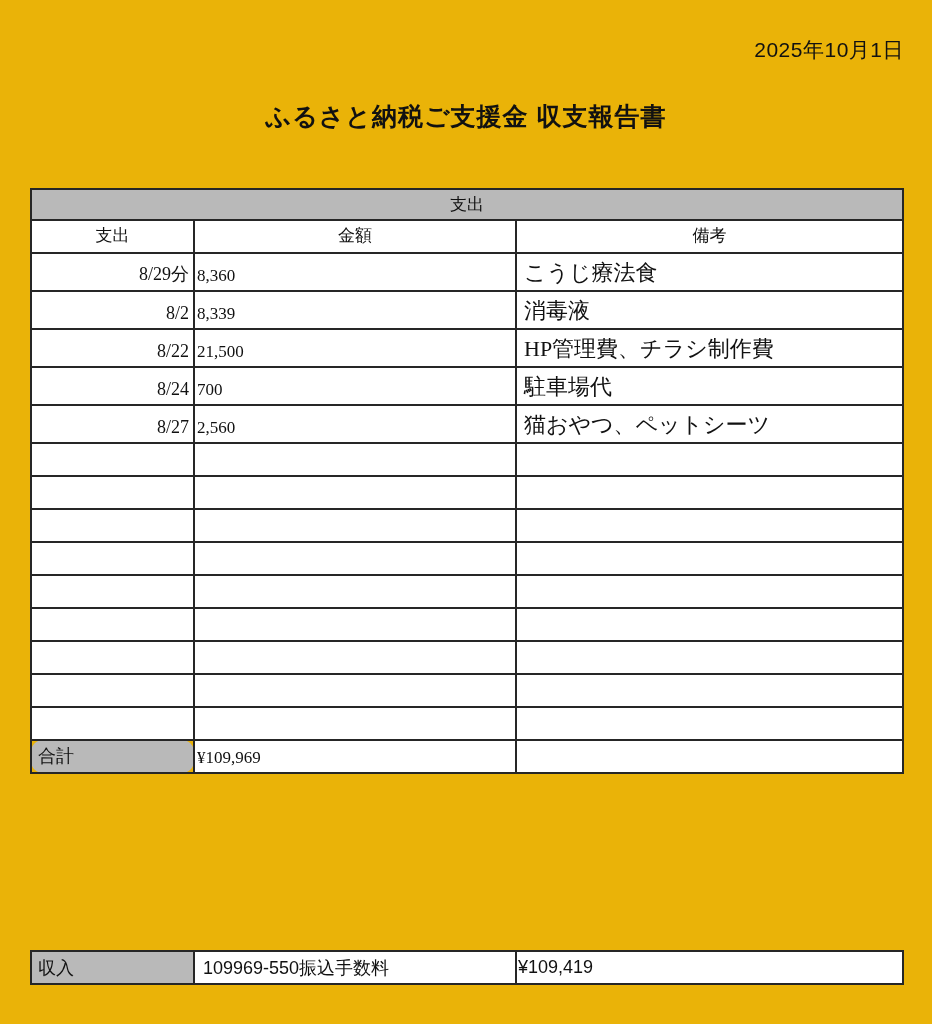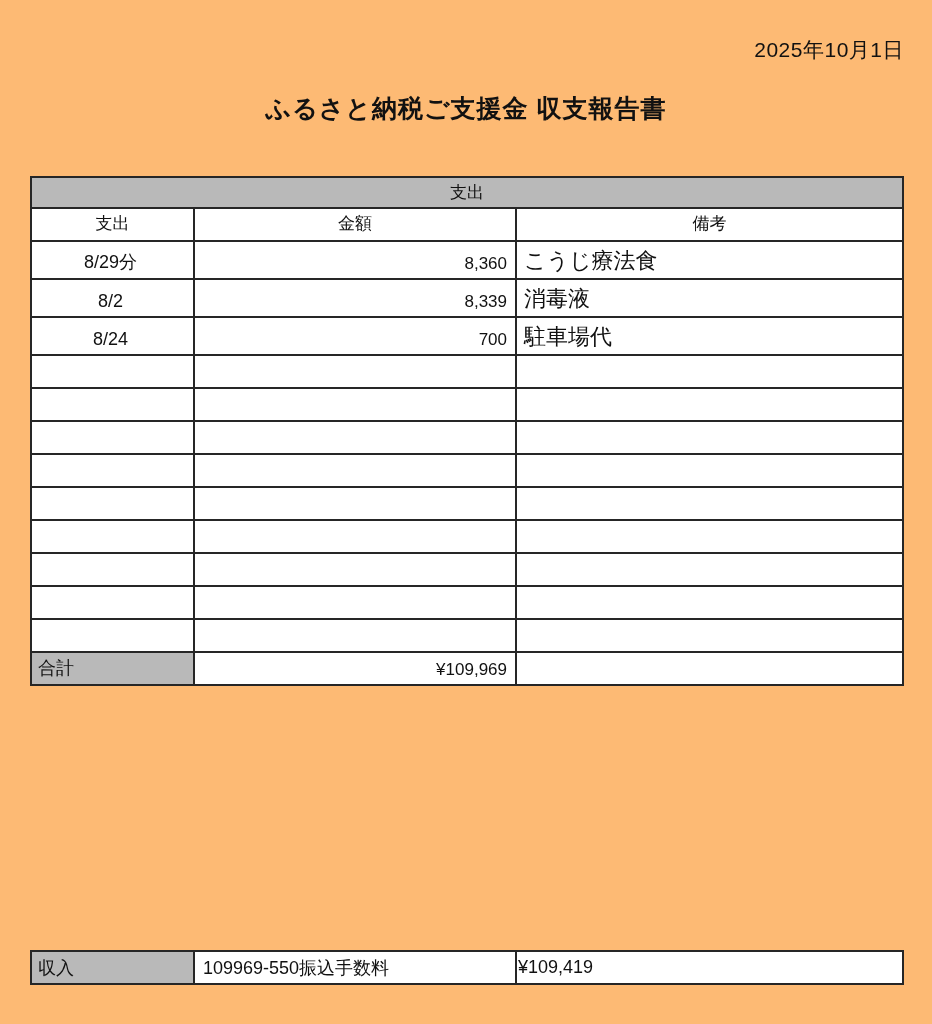--- a/index.html
+++ b/index.html
@@ -7,49 +7,49 @@
     margin: 0;
     padding: 0;
     background: #ffffff;
     font-family: "Liberation Sans", "DejaVu Sans", sans-serif;
     color: #111111;
   }
   .page {
     position: relative;
     width: 932px;
     height: 1024px;
-    background: #fdba74;
+    background: #eab308;
     overflow: hidden;
   }
   .report-date {
     position: absolute;
     top: 36px;
     right: 28px;
     font-size: 21px;
     letter-spacing: 0.5px;
   }
   .report-title {
     position: absolute;
-    top: 92px;
+    top: 100px;
     left: 0;
     width: 100%;
     margin: 0;
     text-align: center;
     font-size: 25px;
     font-weight: bold;
     letter-spacing: 1px;
   }
   table.tbl {
     position: absolute;
     left: 30px;
     width: 872px;
     border-collapse: collapse;
     table-layout: fixed;
   }
-  table.expense-table { top: 176px; }
+  table.expense-table { top: 188px; font-family: Liberation Serif, serif; }
   table.income-table  { top: 950px; }
   .tbl th, .tbl td {
     border: 2px solid #262626;
     font-weight: normal;
     overflow: hidden;
     white-space: nowrap;
   }
   .sec-hd th {
     background: #b9b9b9;
     height: 31px;
@@ -60,43 +60,43 @@
   .col-hd th {
     height: 33px;
     text-align: center;
     vertical-align: bottom;
     padding-bottom: 5px;
     font-size: 17px;
     background: #ffffff;
   }
   .tbl tbody td, .tbl tfoot td { height: 33px; background: #ffffff; }
   .c-date {
-    text-align: center;
+    text-align: right;
     vertical-align: bottom;
     padding: 2px 4px 4px 0;
     font-size: 18px;
   }
   .c-amount {
-    text-align: right;
     vertical-align: bottom;
     padding: 2px 8px 4px 2px;
     font-size: 17px;
   }
   .c-note {
     text-align: left;
     vertical-align: top;
     padding: 4px 4px 2px 7px;
     font-size: 22px;
   }
   .gray-cell {
     background: #b9b9b9 !important;
     text-align: left;
     vertical-align: bottom;
     padding: 2px 4px 4px 6px;
     font-size: 18px;
+    border-radius: 12px;
   }
   .income-table td { height: 33px; vertical-align: middle; font-size: 18px; }
   .income-label {
     background: #b9b9b9 !important;
     text-align: left;
     padding-left: 6px;
   }
   .income-desc {
     text-align: left;
     padding-left: 8px;
@@ -138,23 +138,33 @@
           <td class="c-date">8/29分</td>
           <td class="c-amount">8,360</td>
           <td class="c-note">こうじ療法食</td>
         </tr>
         <tr>
           <td class="c-date">8/2</td>
           <td class="c-amount">8,339</td>
           <td class="c-note">消毒液</td>
         </tr>
         <tr>
+          <td class="c-date">8/22</td>
+          <td class="c-amount">21,500</td>
+          <td class="c-note">HP管理費、チラシ制作費</td>
+        </tr>
+        <tr>
           <td class="c-date">8/24</td>
           <td class="c-amount">700</td>
           <td class="c-note">駐車場代</td>
+        </tr>
+        <tr>
+          <td class="c-date">8/27</td>
+          <td class="c-amount">2,560</td>
+          <td class="c-note">猫おやつ、ペットシーツ</td>
         </tr>
         <tr>
           <td class="c-date"></td>
           <td class="c-amount"></td>
           <td class="c-note"></td>
         </tr>
         <tr>
           <td class="c-date"></td>
           <td class="c-amount"></td>
           <td class="c-note"></td>

